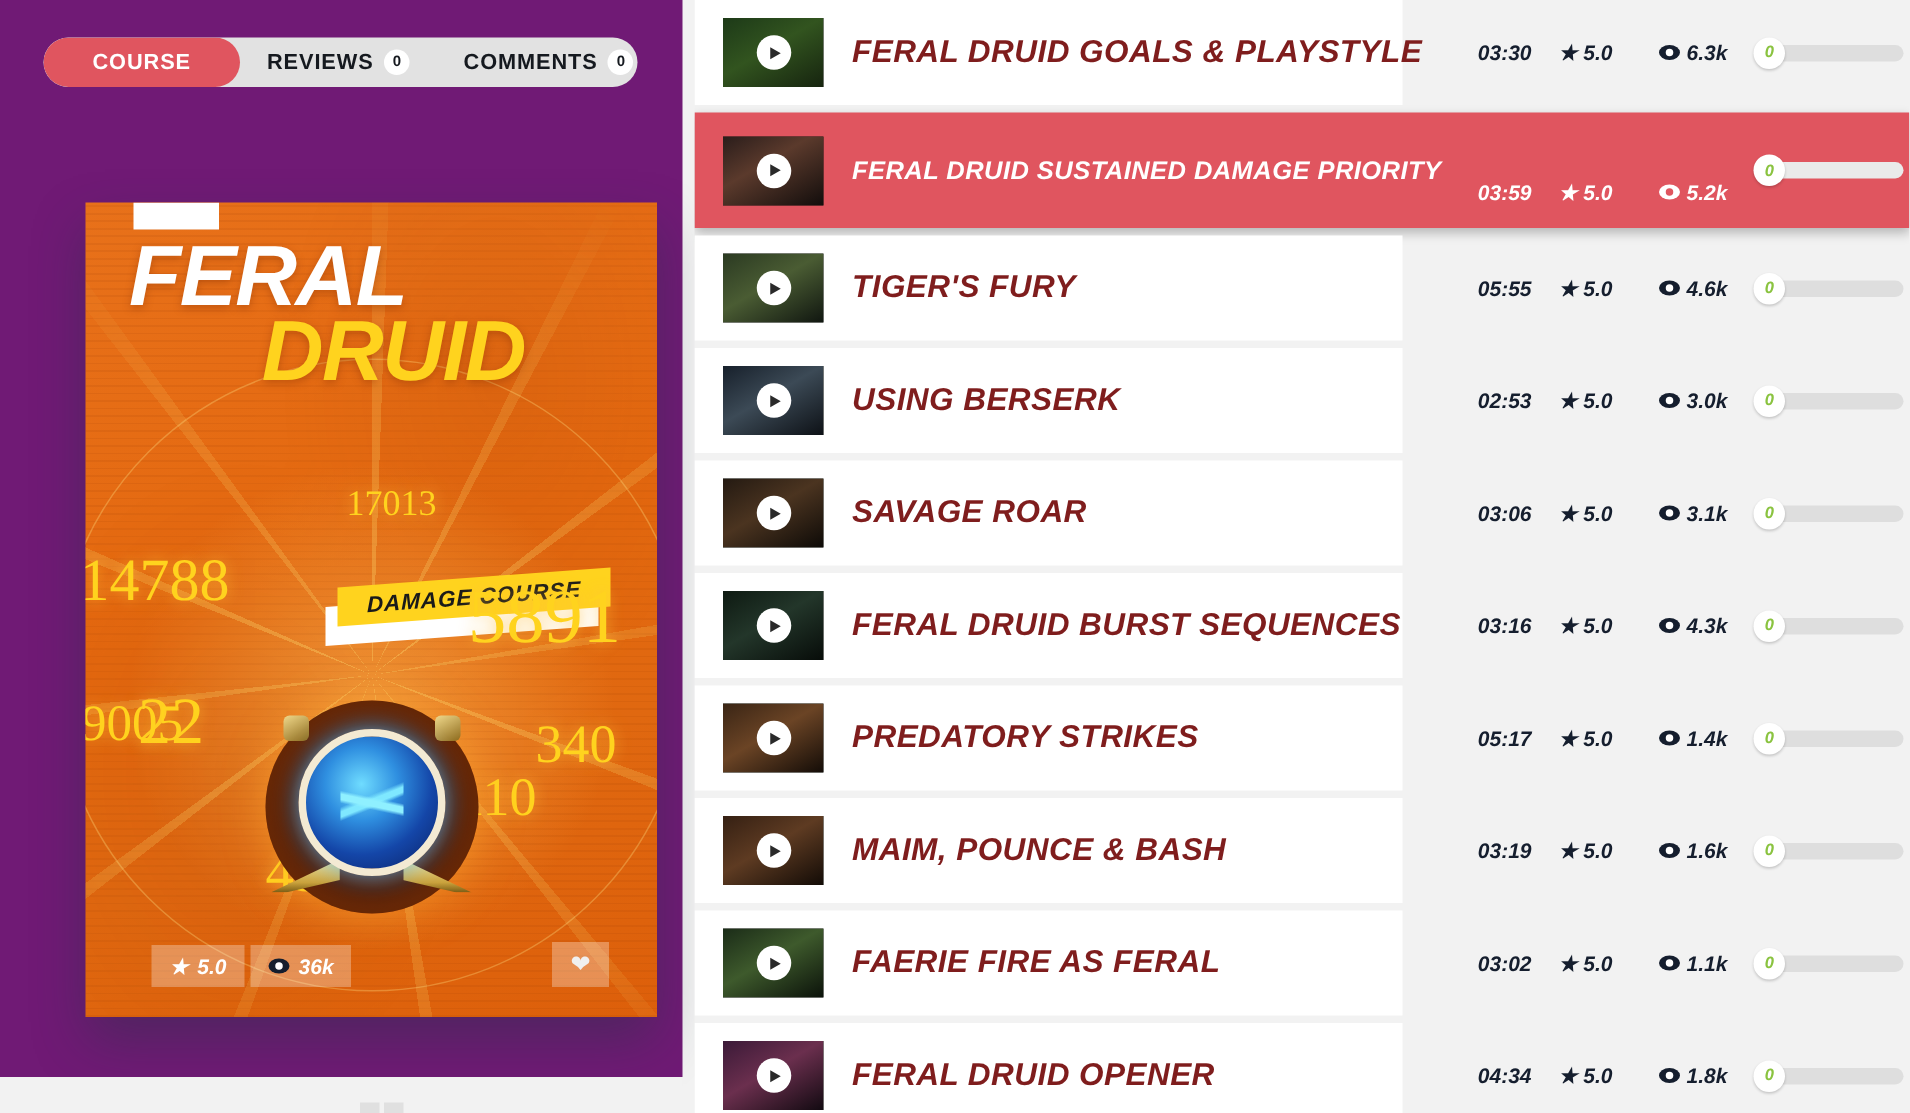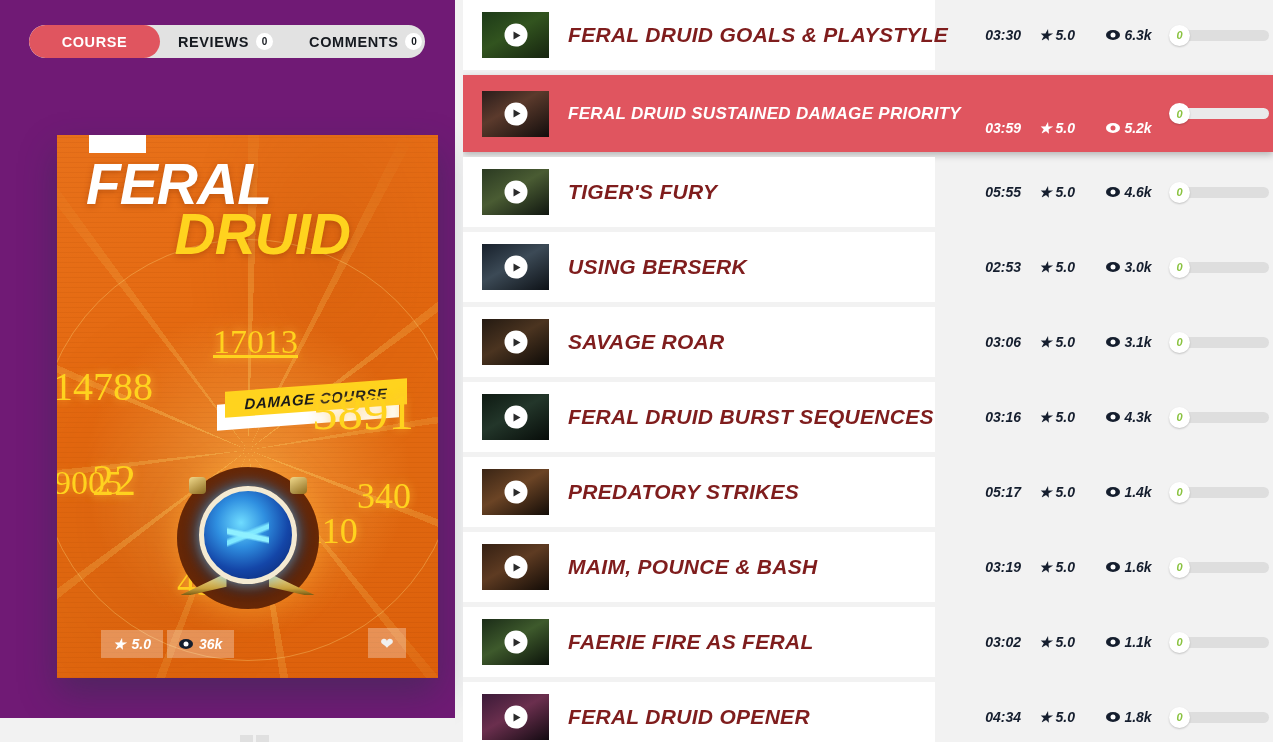--- a/index.html
+++ b/index.html
@@ -304,21 +304,21 @@
           <span class="l1">FERAL</span>
           <span class="l2">DRUID</span>
         </div>
 
         <div class="poster-sub-white"></div>
         <div class="poster-sub">
           <span>DAMAGE COURSE</span>
         </div>
 
         <div id="dmg-nums">
-            <span class="dmg" style="left: 156px; top: 188px; font-size: 34px; text-decoration: underline;">17013</span>
+            <span class="dmg" style="left: 174px; top: 188px; font-size: 24px;">17013</span>
             <span class="dmg" style="left: -4px; top: 228px; font-size: 40px;">14788</span>
             <span class="dmg" style="left: 255px; top: 248px; font-size: 51px;">5891</span>
             <span class="dmg" style="left: 35px; top: 320px; font-size: 44px;">22</span>
             <span class="dmg" style="left: -3px; top: 329px; font-size: 34px;">9005</span>
             <span class="dmg" style="left: 300px; top: 340px; font-size: 36px;">340</span>
             <span class="dmg" style="left: 230px; top: 375px; font-size: 36px;">4110</span>
             <span class="dmg" style="left: 120px; top: 425px; font-size: 38px;">4528</span>
           </div>
 
         <div class="emblem">

